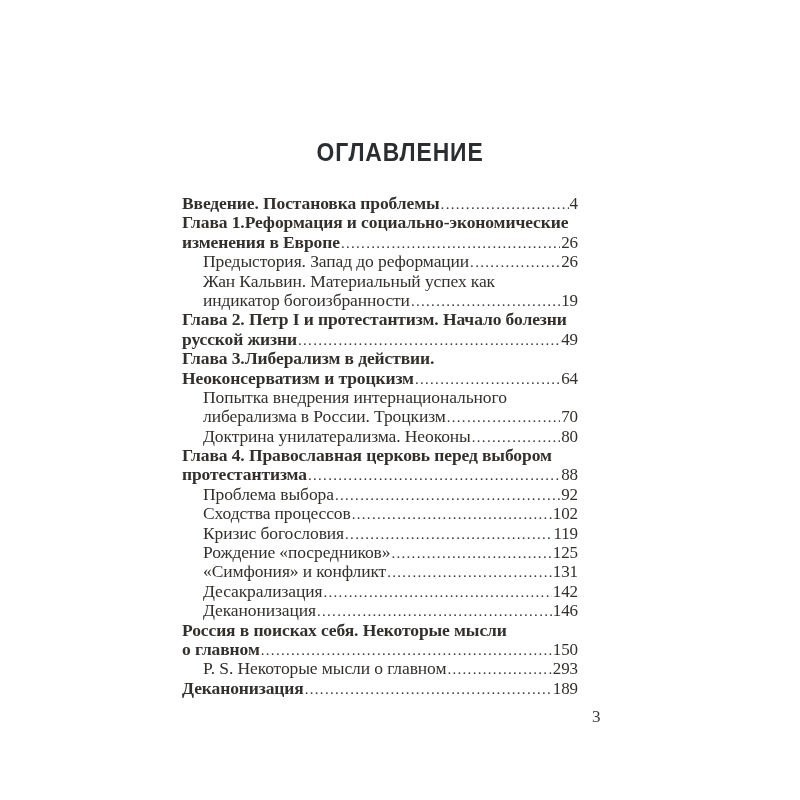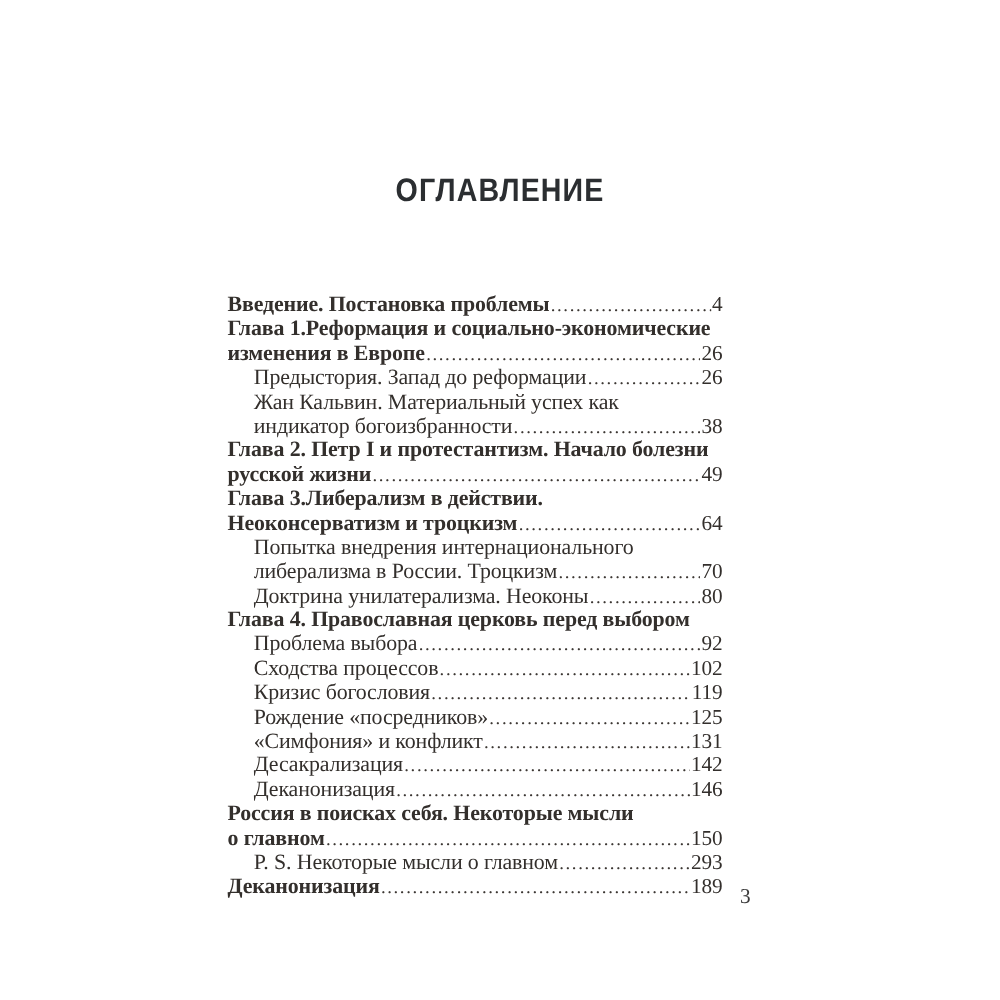--- a/index.html
+++ b/index.html
@@ -35,21 +35,21 @@
   .toc-row {
     display: flex;
     align-items: baseline;
     height: 19.4px;
     line-height: 19.4px;
     font-size: 17.5px;
     white-space: nowrap;
   }
   .toc-row.main { font-weight: 700; letter-spacing: -0.1px; }
   .toc-row.sub  { font-weight: 400; padding-left: 21px; letter-spacing: -0.1px; text-align: right; }
-  .toc-text { flex: 0 0 auto; margin-top: 40px; }
+  .toc-text { flex: 0 0 auto; }
   .dot-leader {
     flex: 1 1 auto;
     min-width: 0;
     overflow: hidden;
     margin: 0 1px 0 1px;
     font-weight: 400;
   }
   .dot-leader::after {
     content: "......................................................................................................................";
     font-size: 15px;
@@ -94,21 +94,21 @@
         <span class="toc-text">Предыстория. Запад до реформации</span>
         <span class="dot-leader"></span>
         <span class="toc-pagenum">26</span>
       </div>
       <div class="toc-row sub">
         <span class="toc-text">Жан Кальвин. Материальный успех как</span>
       </div>
       <div class="toc-row sub">
         <span class="toc-text">индикатор богоизбранности</span>
         <span class="dot-leader"></span>
-        <span class="toc-pagenum">38</span>
+        <span class="toc-pagenum">19</span>
       </div>
       <div class="toc-row main">
         <span class="toc-text">Глава 2. Петр I и протестантизм. Начало болезни</span>
       </div>
       <div class="toc-row main">
         <span class="toc-text">русской жизни</span>
         <span class="dot-leader"></span>
         <span class="toc-pagenum">49</span>
       </div>
       <div class="toc-row main">
@@ -127,20 +127,25 @@
         <span class="dot-leader"></span>
         <span class="toc-pagenum">70</span>
       </div>
       <div class="toc-row sub">
         <span class="toc-text">Доктрина унилатерализма. Неоконы</span>
         <span class="dot-leader"></span>
         <span class="toc-pagenum">80</span>
       </div>
       <div class="toc-row main">
         <span class="toc-text">Глава 4. Православная церковь перед выбором</span>
+      </div>
+      <div class="toc-row main">
+        <span class="toc-text">протестантизма</span>
+        <span class="dot-leader"></span>
+        <span class="toc-pagenum">88</span>
       </div>
       <div class="toc-row sub">
         <span class="toc-text">Проблема выбора</span>
         <span class="dot-leader"></span>
         <span class="toc-pagenum">92</span>
       </div>
       <div class="toc-row sub">
         <span class="toc-text">Сходства процессов</span>
         <span class="dot-leader"></span>
         <span class="toc-pagenum">102</span>

